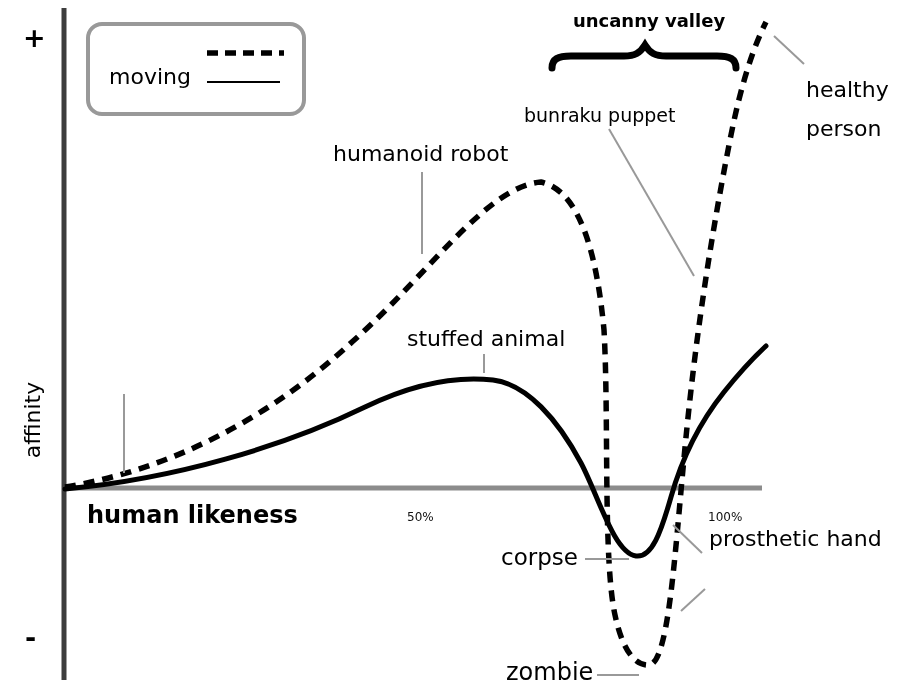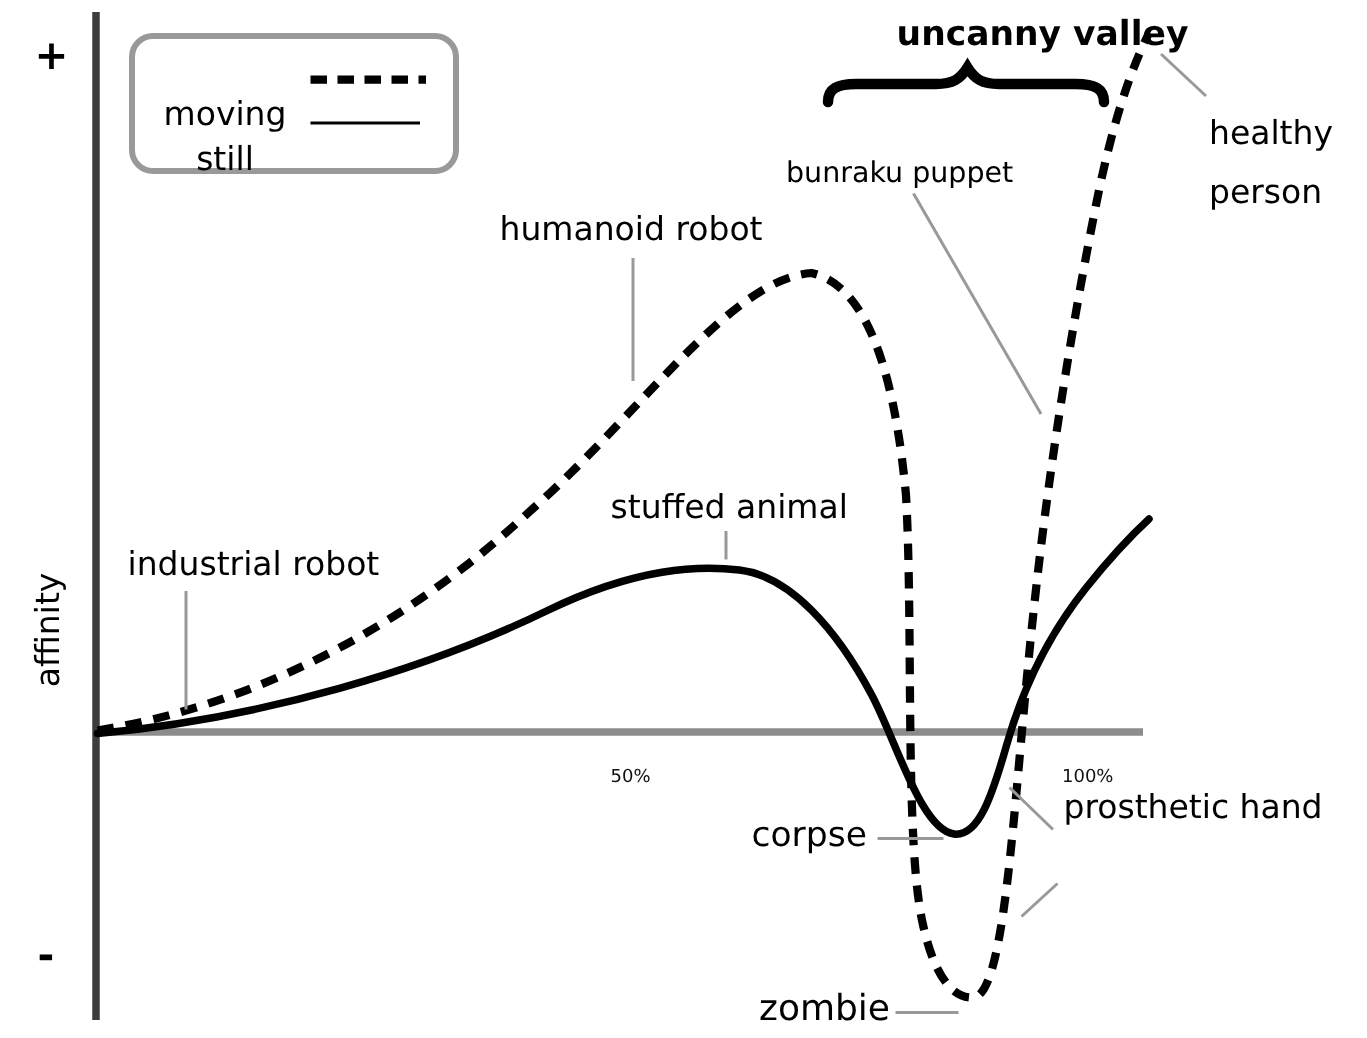--- a/index.html
+++ b/index.html
@@ -67,29 +67,28 @@
     <path d="M 774 36 L 804 64" stroke="#999" stroke-width="2"></path>
     <path d="M 585 559 L 629 559" stroke="#999" stroke-width="2"></path>
     <path d="M 597 675 L 639 675" stroke="#999" stroke-width="2"></path>
     <path d="M 673 525 L 702 553" stroke="#999" stroke-width="2"></path>
     <path d="M 681 611 L 705 589" stroke="#999" stroke-width="2"></path>
   </svg>
 
   <div class="lbl" id="plus-sign" style="left:23px;top:22px;">+</div>
   <div class="lbl" id="minus-sign" style="left:25px;top:622px;">-</div>
   <div class="lbl" id="affinity-label" style="left:-22px;top:407px;">affinity</div>
+  <div class="lbl bold" style="left:87px;top:501px;font-size:24px;">human likeness</div>
   <div class="lbl small" style="left:407px;top:510px;">50%</div>
   <div class="lbl small" style="left:708px;top:510px;">100%</div>
 
   <div class="legend-label" style="left:98px;top:38px;">moving</div>
-  <div class="legend-label" style="left:98px;top:68px;">still</div>
 
-  <div class="lbl bold center" style="left:549px;top:10px;width:200px;font-size:23px;margin-left:46px;">uncanny valley</div>
+  <div class="lbl bold center" style="left:549px;top:10px;width:200px;font-size:18px;">uncanny valley</div>
 
-  <div class="lbl" style="left:85px;top:364px;">industrial robot</div>
   <div class="lbl" style="left:333px;top:141px;">humanoid robot</div>
   <div class="lbl" style="left:407px;top:326px;">stuffed animal</div>
   <div class="lbl" style="left:524px;top:104px;font-size:19px;">bunraku puppet</div>
   <div class="lbl multiline" style="left:806px;top:70px;">healthy
 person</div>
   <div class="lbl" style="left:501px;top:544px;font-size:23px;">corpse</div>
   <div class="lbl" style="left:506px;top:658px;font-size:24px;">zombie</div>
   <div class="lbl" style="left:709px;top:526px;text-align:right;">prosthetic hand</div>
 
 </div>

